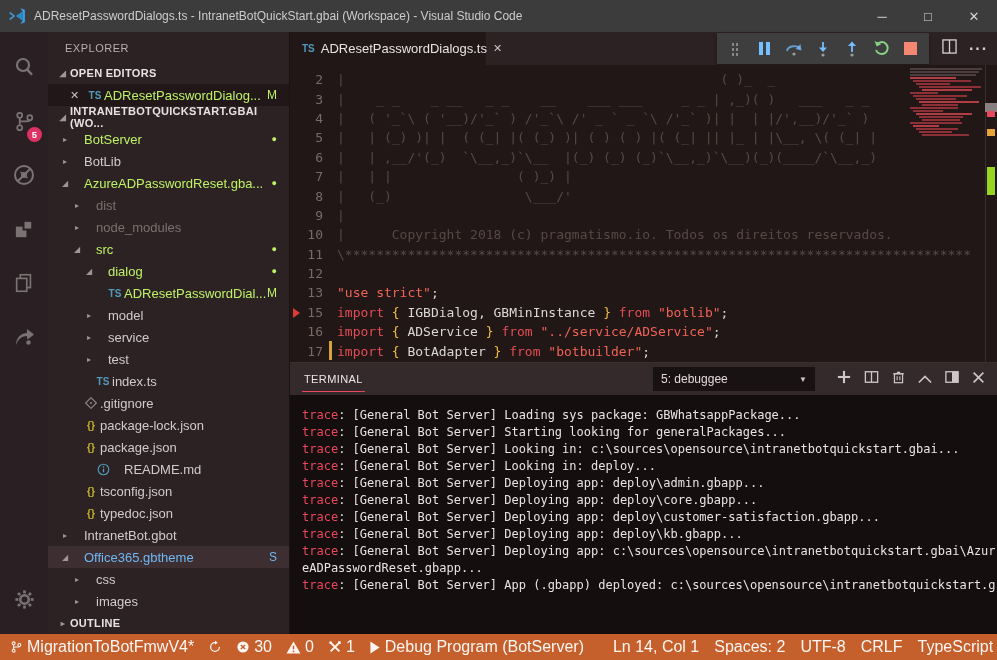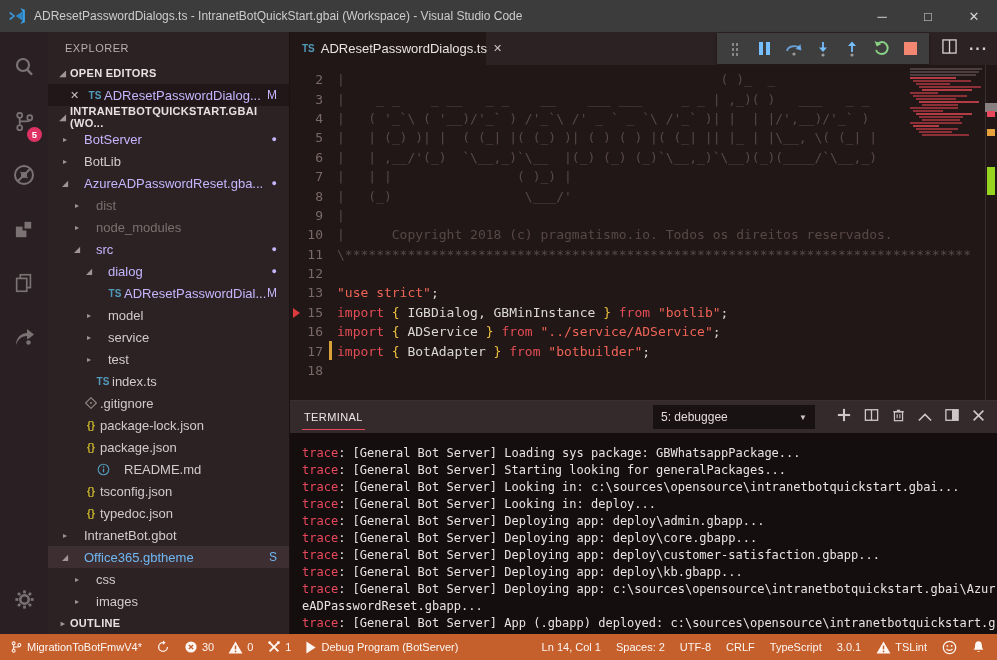--- a/index.html
+++ b/index.html
@@ -26,21 +26,21 @@
   .sidebar { width:242px; background:#2c2224; color:#cdc5c5; font-size:13px; position:relative; border-right:1px solid #1a1213; }
   .sidebar-title { height:30px; line-height:32px; padding-left:17px; font-size:11px; letter-spacing:.5px; color:#b8aeae; }
   .sec-header { height:22px; display:flex; align-items:center; padding-left:8px; font-size:11px; font-weight:bold;
     color:#e9e1e1; letter-spacing:.3px; }
   .twistie { width:14px; font-size:8px; color:#a39595; text-align:center; flex:0 0 14px; }
   .row { height:22px; display:flex; align-items:center; white-space:nowrap; position:relative; }
   .row .label { overflow:hidden; }
   .ficon { width:18px; flex:0 0 18px; text-align:center; font-size:10px; font-weight:bold; }
   .fspace { width:12px; flex:0 0 12px; }
   .badge-right { position:absolute; right:12px; font-size:12px; }
-  .c-norm { color:#d2caca; } .c-mod { color:#c4b5fd; } .c-ign { color:#7d6f6f; } .c-blue { color:#6fb8f5; }
+  .c-norm { color:#d2caca; } .c-mod { color:#bef264; } .c-ign { color:#7d6f6f; } .c-blue { color:#6fb8f5; }
   .row.sel-dark { background:#211718; }
   .row.sel-lite { background:#3d2e31; }
   .ts-icon { color:#519aba; } .json-icon { color:#c7b42c; }
 
   
   .editorgroup { flex:1; display:flex; flex-direction:column; position:relative; }
   .tabbar { height:33px; background:#2c2224; display:flex; position:relative; }
   .tab { width:196px; background:#211717; display:flex; align-items:center; padding:0 8px 0 12px;
     font-size:13px; color:#e9e2e2; gap:6px; }
   .tab .ts-lbl { font-size:10px; font-weight:bold; color:#519aba; }
@@ -67,36 +67,36 @@
   .mod-bar { position:absolute; left:39px; top:0; width:3px; height:19px; background:#d8a23a; }
   .dbg-arrow { position:absolute; left:3px; top:5px; width:0; height:0;
     border-left:7px solid #dd3b3b; border-top:5px solid transparent; border-bottom:5px solid transparent; }
   .minimap { position:absolute; top:2px; right:12px; width:77px; }
   .minimap .mrow { margin:1px 0 0 2px; height:2px; }
   .ruler { position:absolute; top:0; right:0; bottom:0; width:12px; border-left:1px solid #3a2f2f; }
   .ruler .mark { position:absolute; left:1px; width:8px; }
   .ruler .slider { position:absolute; right:0; width:12px; background:#877f80; }
 
   
-  .panel { height:234px; border-top:1px solid #3c2f2f; background:#150e0f; display:flex; flex-direction:column; }
+  .panel { height:272px; border-top:1px solid #3c2f2f; background:#150e0f; display:flex; flex-direction:column; }
   .panel-header { height:32px; background:#342a2c; display:flex; align-items:center; padding:0 12px; }
   .panel-title { font-size:11px; color:#eee6e6; letter-spacing:.4px; border-bottom:1.5px solid #e9485c;
     padding:7px 2px 6px 2px; }
   .term-dd { margin-left:auto; width:162px; height:24px; background:#191213; color:#e2dada; font-size:12px;
     display:flex; align-items:center; padding:0 8px; }
   .term-dd .caret { margin-left:auto; font-size:8px; color:#cfc7c7; }
   .panel-actions { display:flex; align-items:center; gap:13px; margin-left:22px; color:#cfc7c7; }
   .terminal-content { flex:1; padding:12px 0 0 12px; font:12px/17px "DejaVu Sans Mono", monospace;
     color:#e8e3e3; overflow:hidden; }
   .tline { white-space:pre-wrap; word-break:break-all; width:695px; }
   .t-trace { color:#e9485c; }
 
   
   .statusbar { height:26px; background:#c55f2c; display:flex; align-items:center; color:#fdf6f2;
-    font-size:11px; padding:0 12px 0 10px; }
+    font-size:16px; padding:0 12px 0 10px; }
   .sb-item { display:flex; align-items:center; gap:4px; margin-right:14px; white-space:nowrap; }
   .sb-right { margin-left:auto; display:flex; align-items:center; }
   .sb-right .sb-item { margin-right:0; margin-left:15px; }
   .icon-svg { display:block; }
 </style>
 </head>
 <body>
 
 <div class="titlebar">
   <svg class="vscode-logo" viewBox="0 0 16 16">

